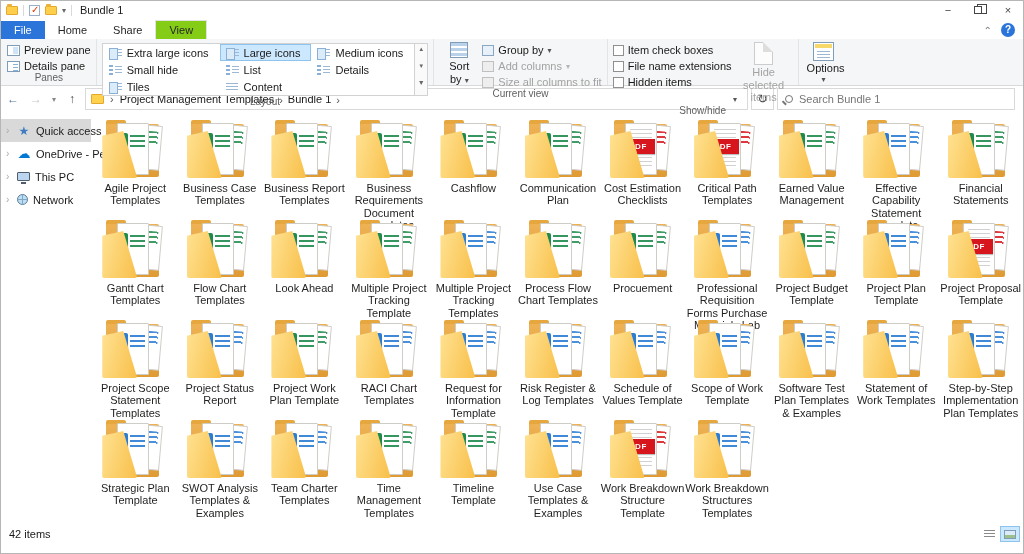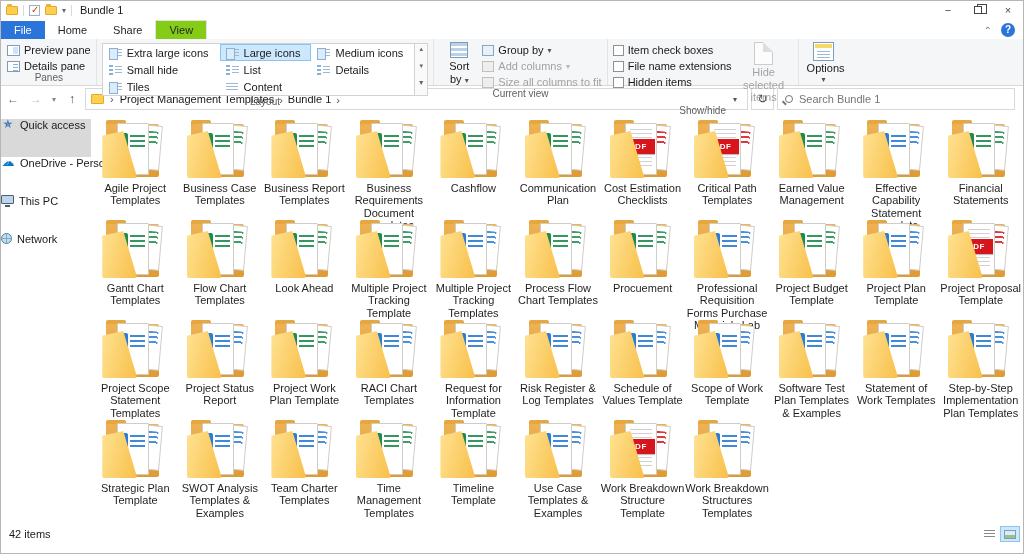--- a/index.html
+++ b/index.html
@@ -91,21 +91,21 @@
   .addr-caret { margin-left:auto; color:#555; font-size:8px; padding:0 7px; }
   .refresh-btn { width:23px; height:22px; border:1px solid #d9d9d9; display:flex; align-items:center; justify-content:center; color:#3c3c3c; font-size:12px; }
   .search-box { width:238px; height:22px; border:1px solid #d9d9d9; display:flex; align-items:center; gap:6px; padding:0 7px; }
   .mag { width:8px; height:8px; border:1.5px solid #767676; border-radius:50%; position:relative; flex:none; }
   .mag::after { content:""; position:absolute; left:-4px; top:6px; width:5px; height:1.5px; background:#767676; transform:rotate(45deg); }
   .search-box input { border:none; outline:none; flex:1; font:inherit; color:#333; background:transparent; }
   .search-box input::placeholder { color:#767676; }
   
   .main { flex:1; display:flex; overflow:hidden; }
   .sidebar { width:90px; flex:none; padding-top:7px; }
-  .side-item { height:38px; display:flex; align-items:flex-start; gap:5px; position:relative; white-space:nowrap; }
+  .side-item { height:23px; display:flex; align-items:center; gap:5px; padding-left:16px; position:relative; white-space:nowrap; }
   .side-item.selected { background:#d9d9d9; }
   .side-item::before { content:"›"; position:absolute; left:5px; color:#a9a9a9; font-size:10px; }
   .sicon { width:14px; flex:none; display:inline-flex; justify-content:center; }
   .si-star::before { content:"★"; color:#3e7bc0; font-size:12px; line-height:10px; }
   .si-cloud::before { content:"☁"; color:#0078d4; font-size:13px; line-height:10px; }
   .si-pc { width:13px; height:9px; border:1px solid #4f5d6d; background:#bcd6ef; border-radius:1px; position:relative; }
   .si-pc::after { content:""; position:absolute; left:3px; top:9px; width:5px; height:2px; background:#4f5d6d; }
   .si-globe { width:11px; height:11px; border-radius:50%; background:#bfe0f2; border:1px solid #5b7da0; position:relative; overflow:hidden; }
   .si-globe::after { content:""; position:absolute; inset:0; background:
       linear-gradient(to right, transparent 4px, #7fa8c8 4px 5px, transparent 5px),

